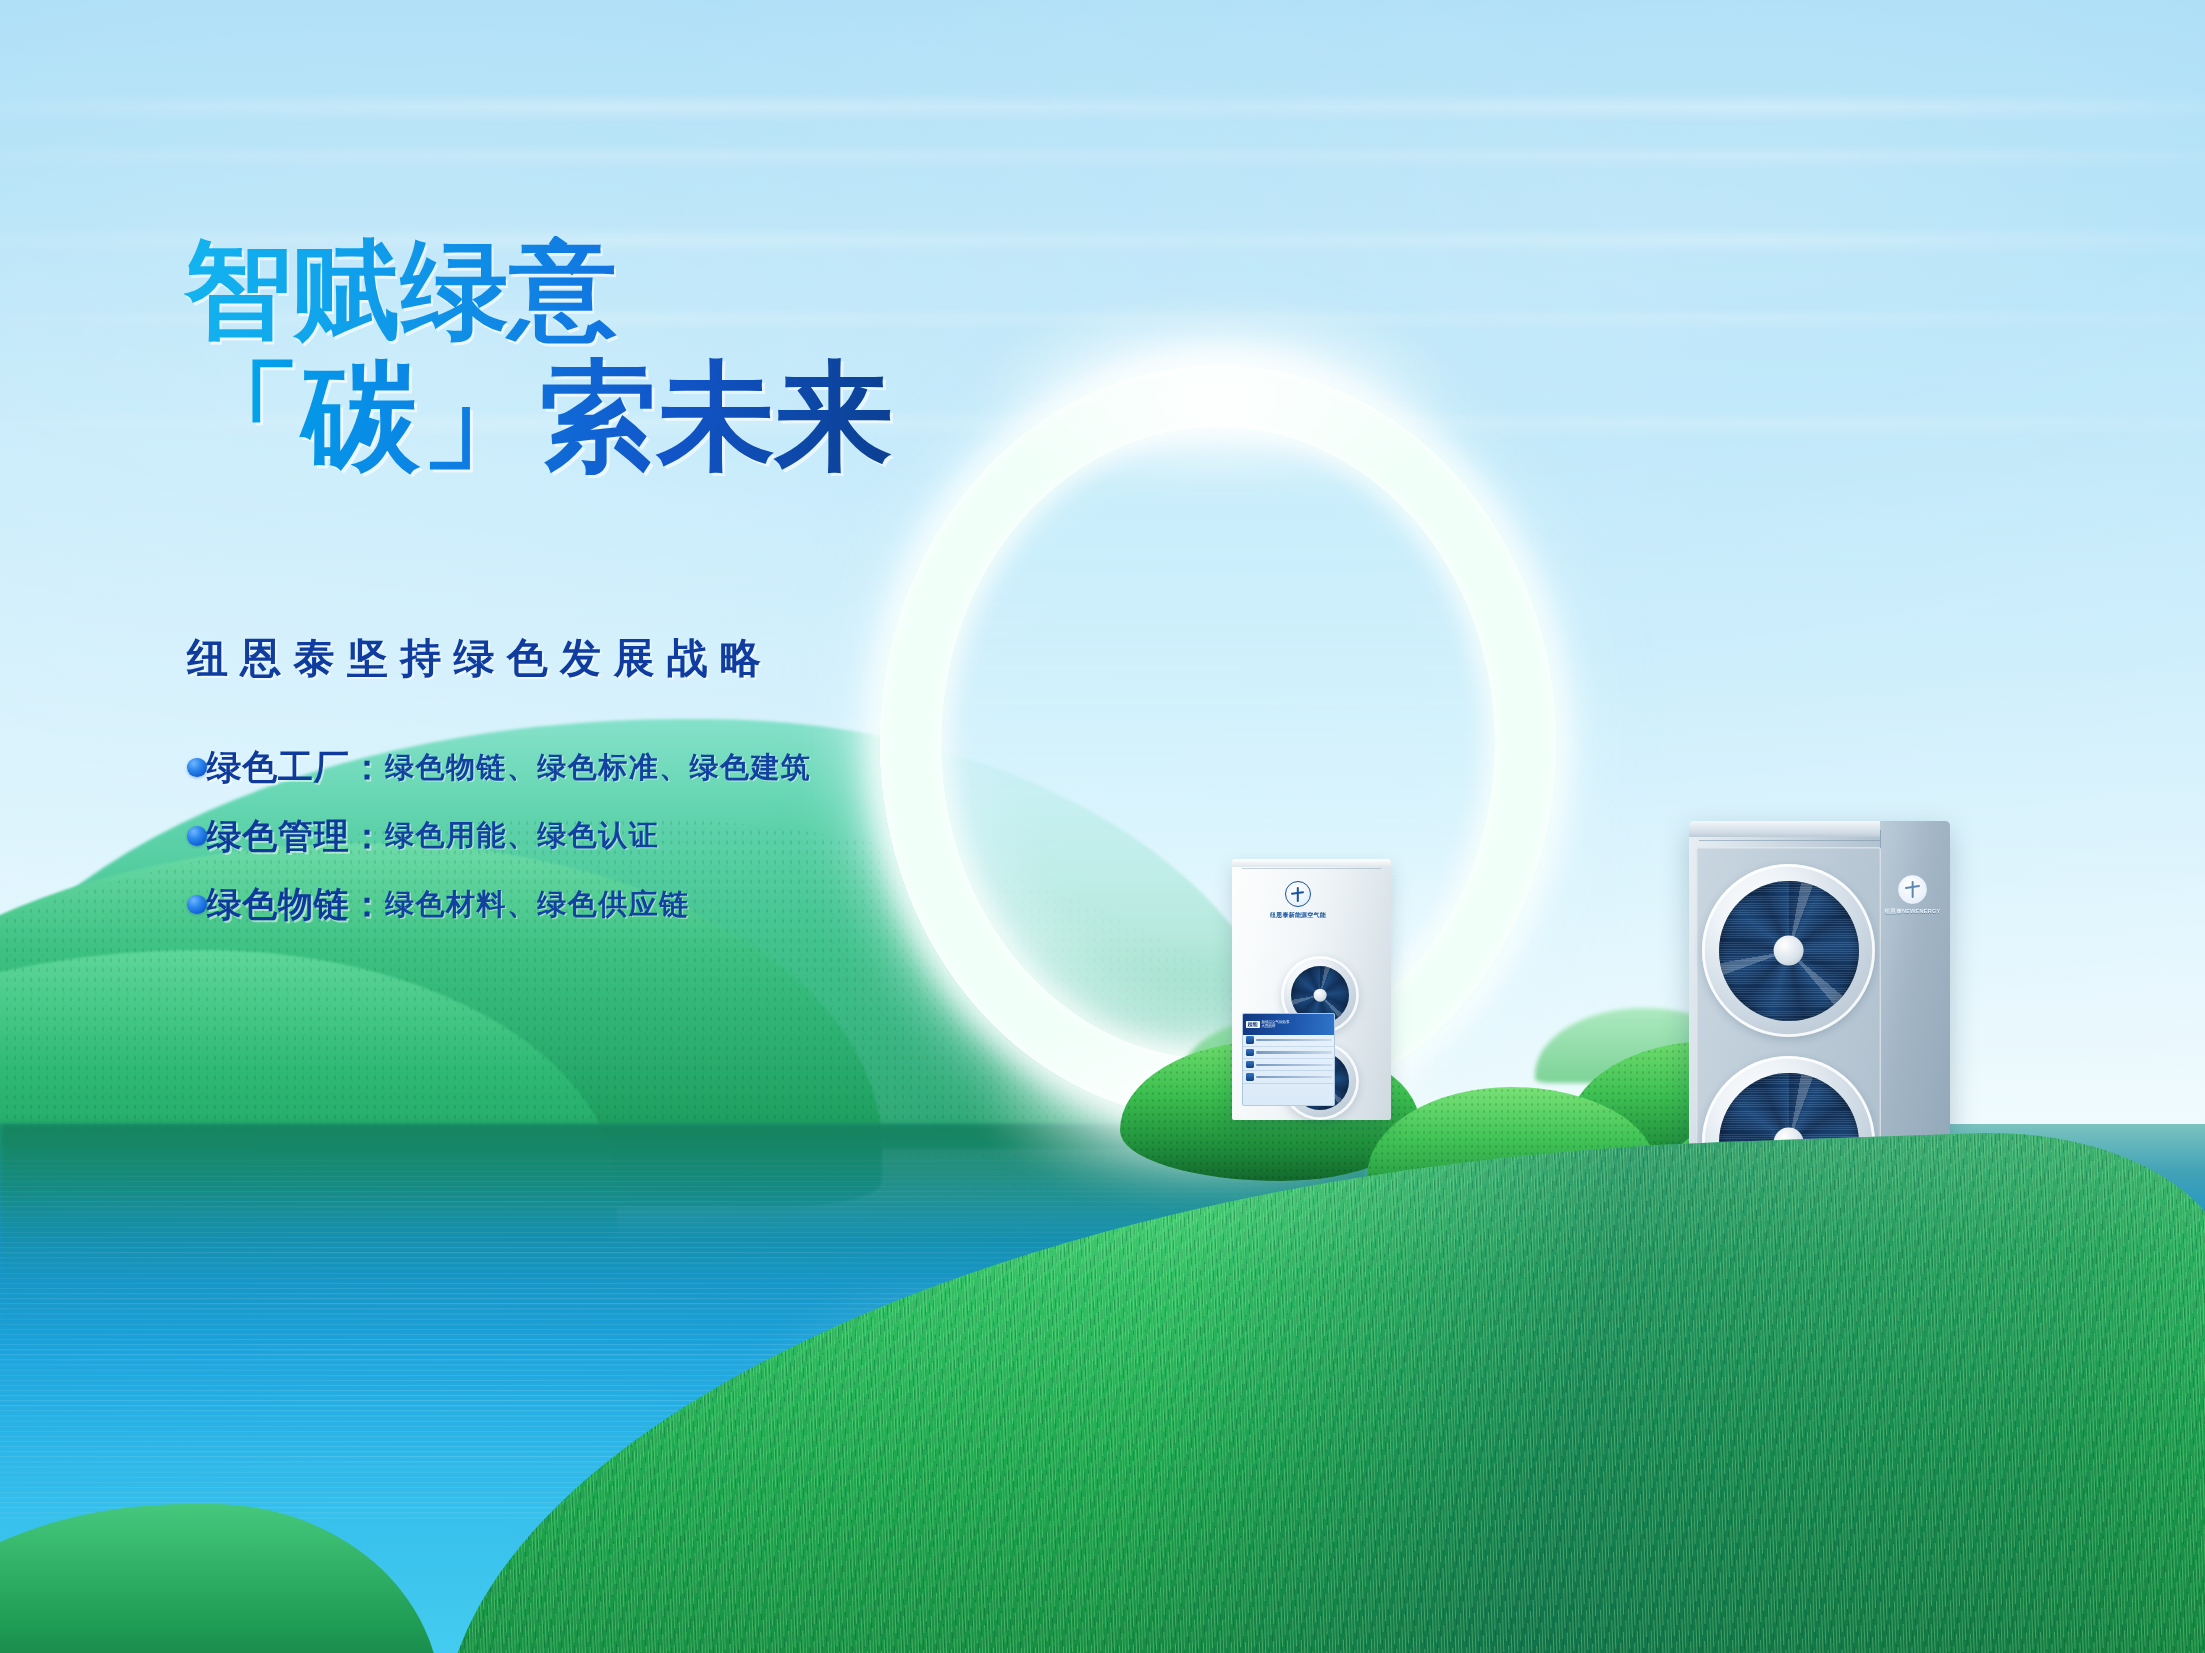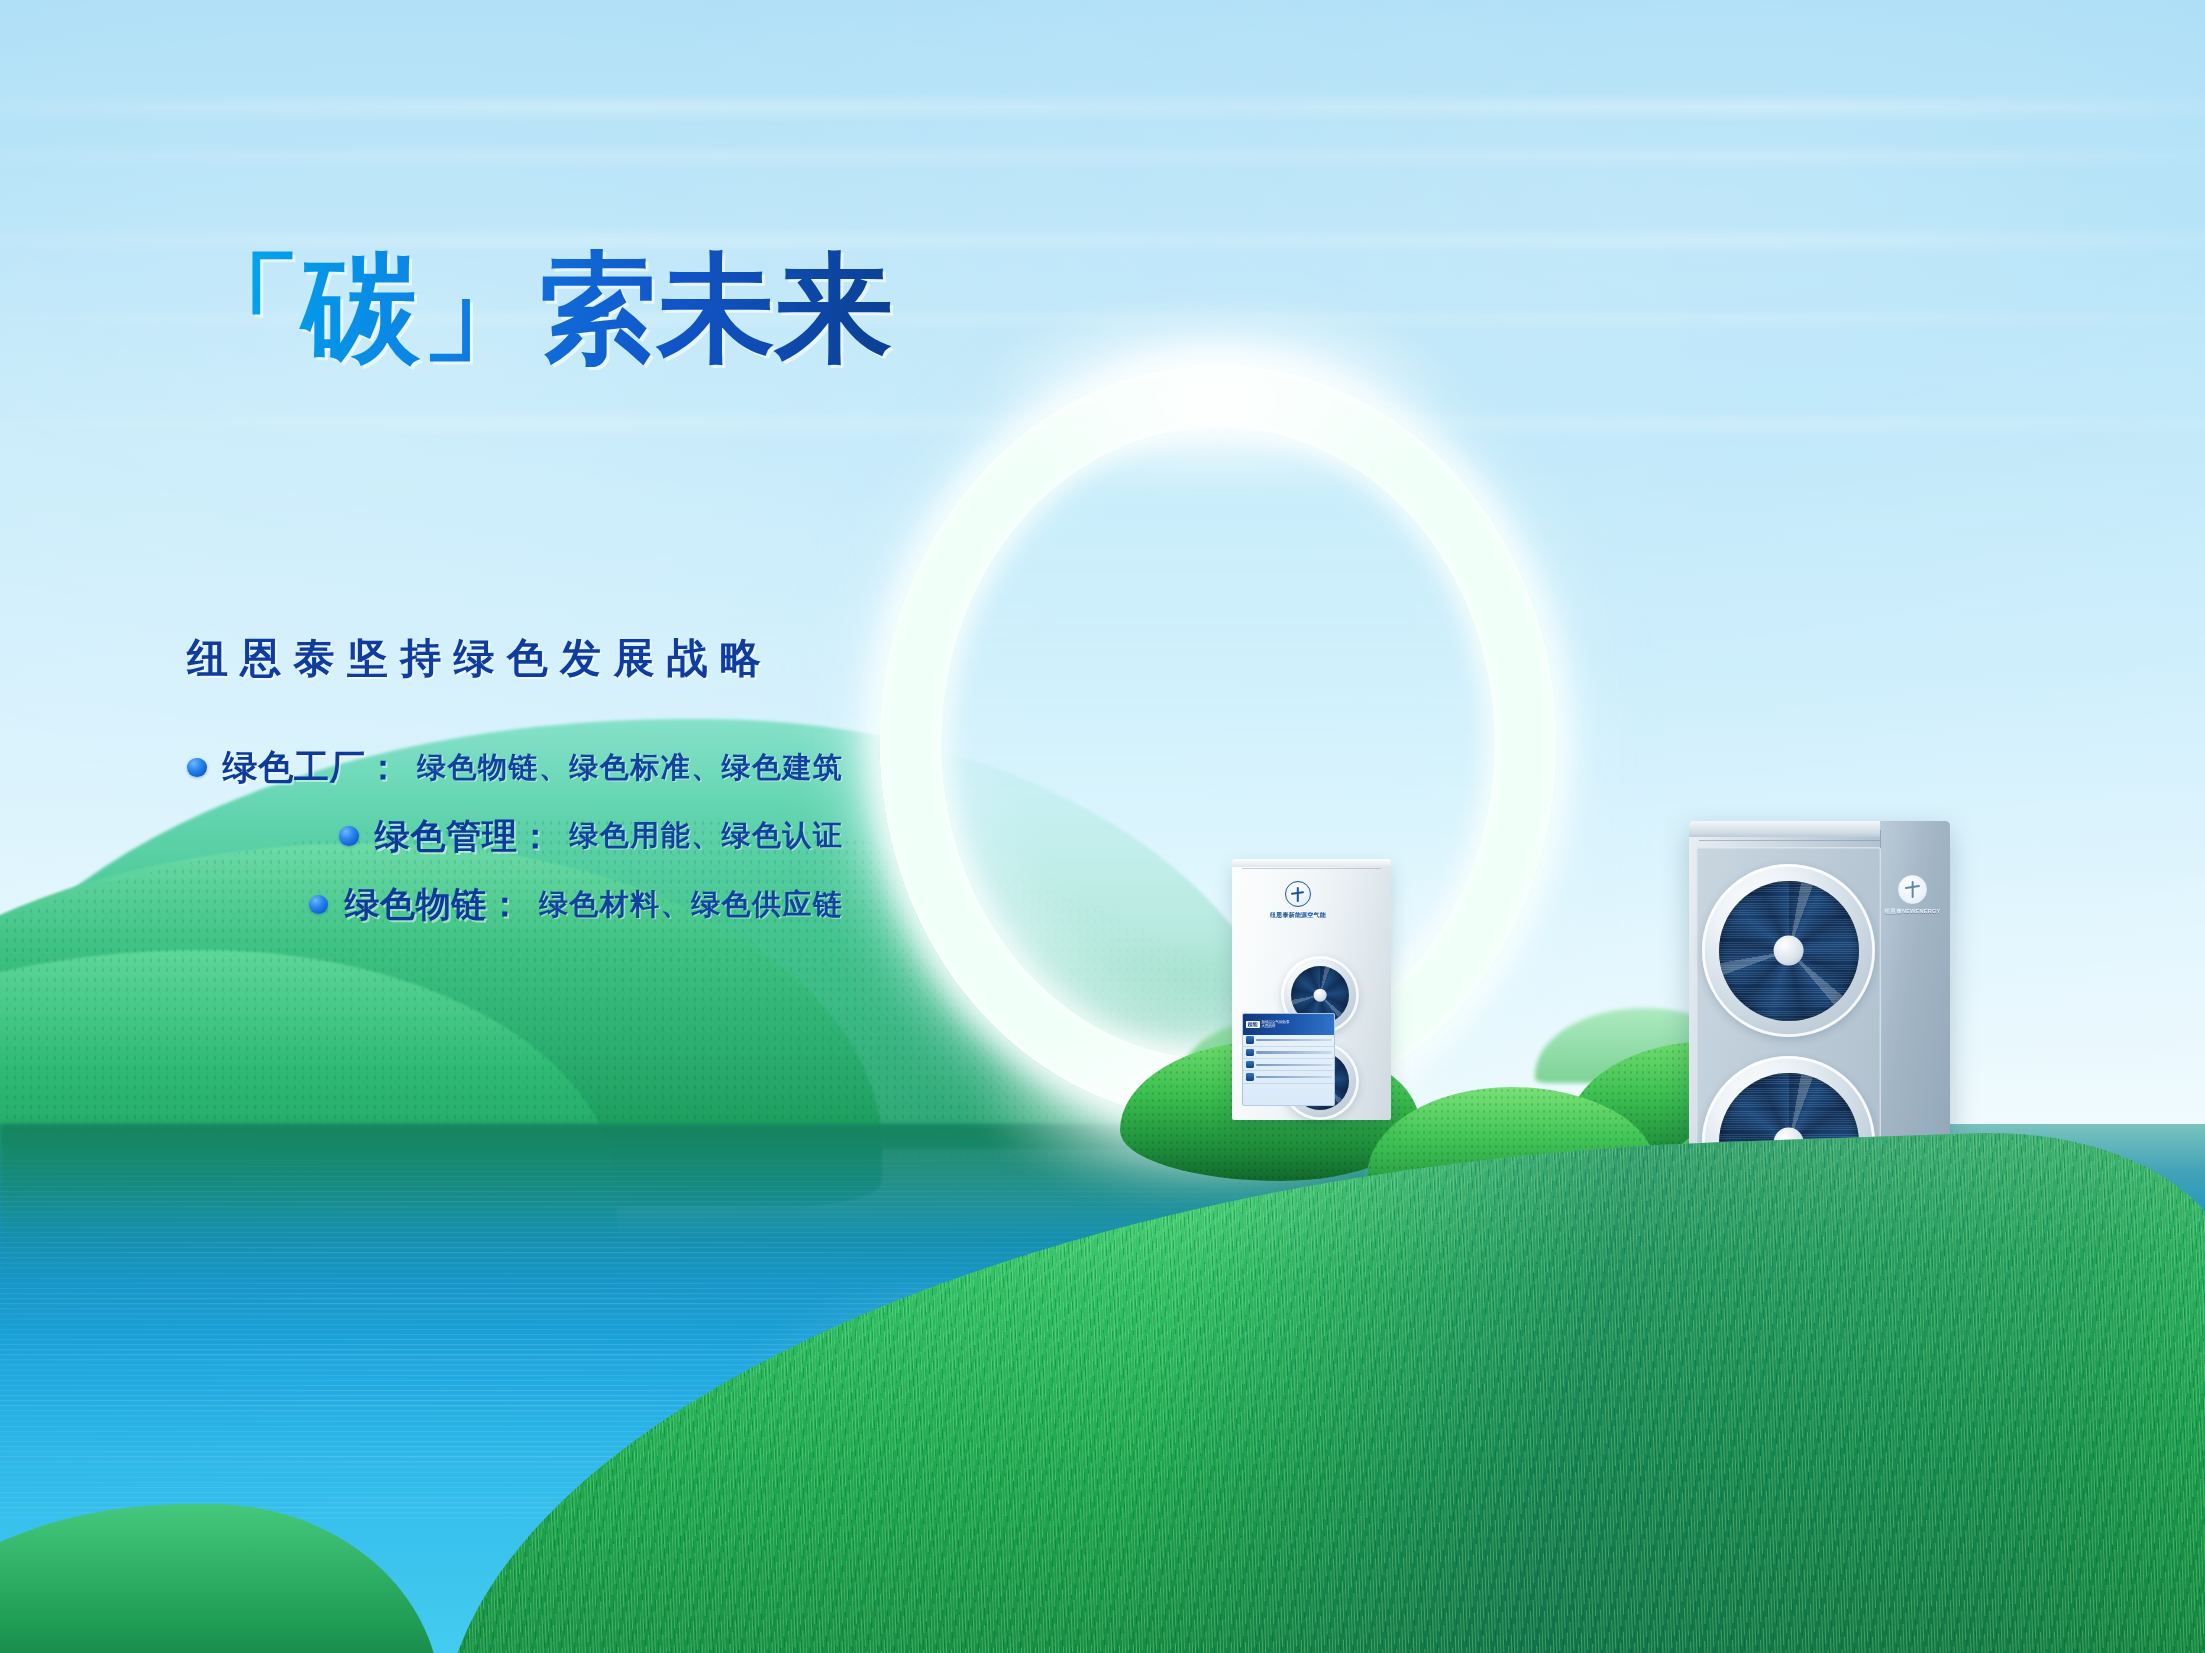--- a/index.html
+++ b/index.html
@@ -479,23 +479,22 @@
     color:#0f3c9e;
     text-shadow:1.9px 1.9px 0 rgba(255,255,255,.55);
     white-space:nowrap;
   }
 
   .bullets{
     position:absolute; left:187px; top:744px;
     display:flex; flex-direction:column; gap:21.5px;
   }
   .bullet{
-    display:flex; align-items:center; gap:16px;
+    display:flex; align-items:center; gap:0;
     white-space:nowrap;
-    justify-content:flex-end;
   }
   .bullet-dot{
     width:19.6px; height:19.6px; border-radius:50%; flex:none;
     background:radial-gradient(circle at 34% 28%, #6fb6ff 0%, #2b86ec 38%, #1363d8 70%, #0b49b4 100%);
     box-shadow:0 0.9px 2.8px rgba(15,60,158,.35);
   }
   .bullet-label{
     font-size:35px; font-weight:900; color:#0e3a9b;
     letter-spacing:.02em;
     text-shadow:1.9px 1.9px 0 rgba(255,255,255,.48);
@@ -628,20 +627,21 @@
 
   <div class="grass-tuft"></div>
   <div class="grass-left"></div>
   <div class="grass-fg"></div>
   <div class="grass-fg-shade"></div>
   <div class="grass-blades"></div>
 
   <div class="content">
 
     <div class="headline">
+      <div class="hl-1">智赋绿意</div>
       <div class="hl-2">「碳」索未来</div>
     </div>
 
     <div class="subtitle">纽恩泰坚持绿色发展战略</div>
 
     <div class="bullets">
       <div class="bullet">
         <span class="bullet-dot"></span>
         <span class="bullet-label">绿色工厂：</span>
         <span class="bullet-desc">绿色物链、绿色标准、绿色建筑</span>

